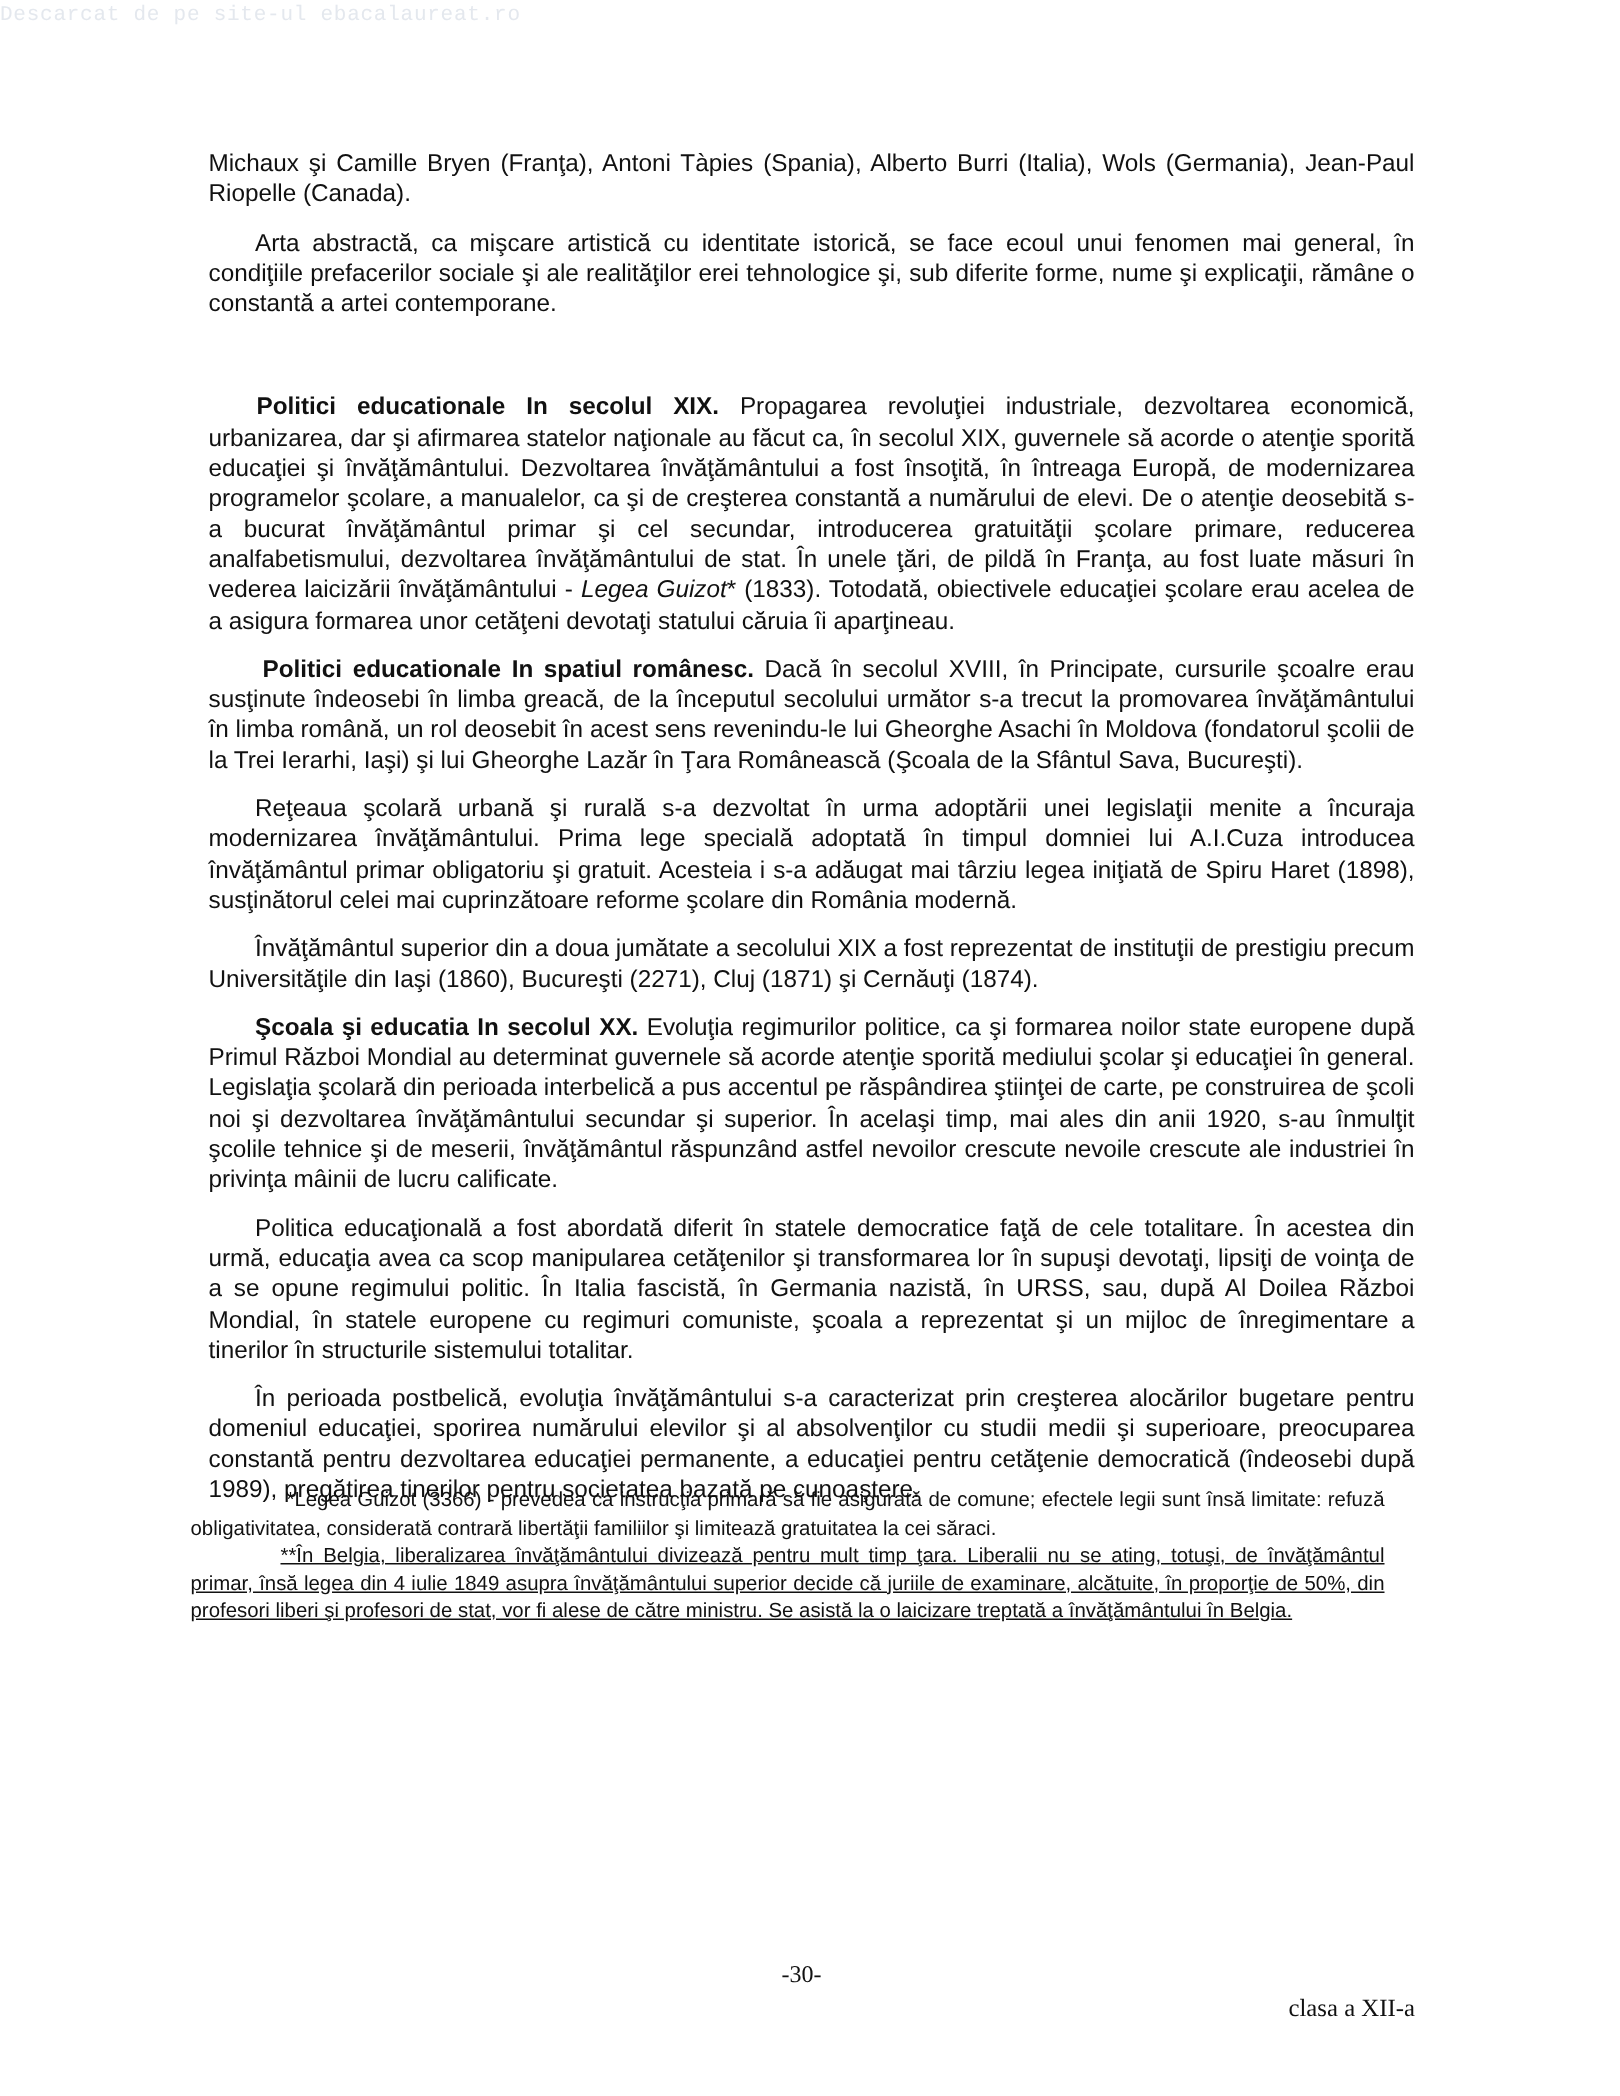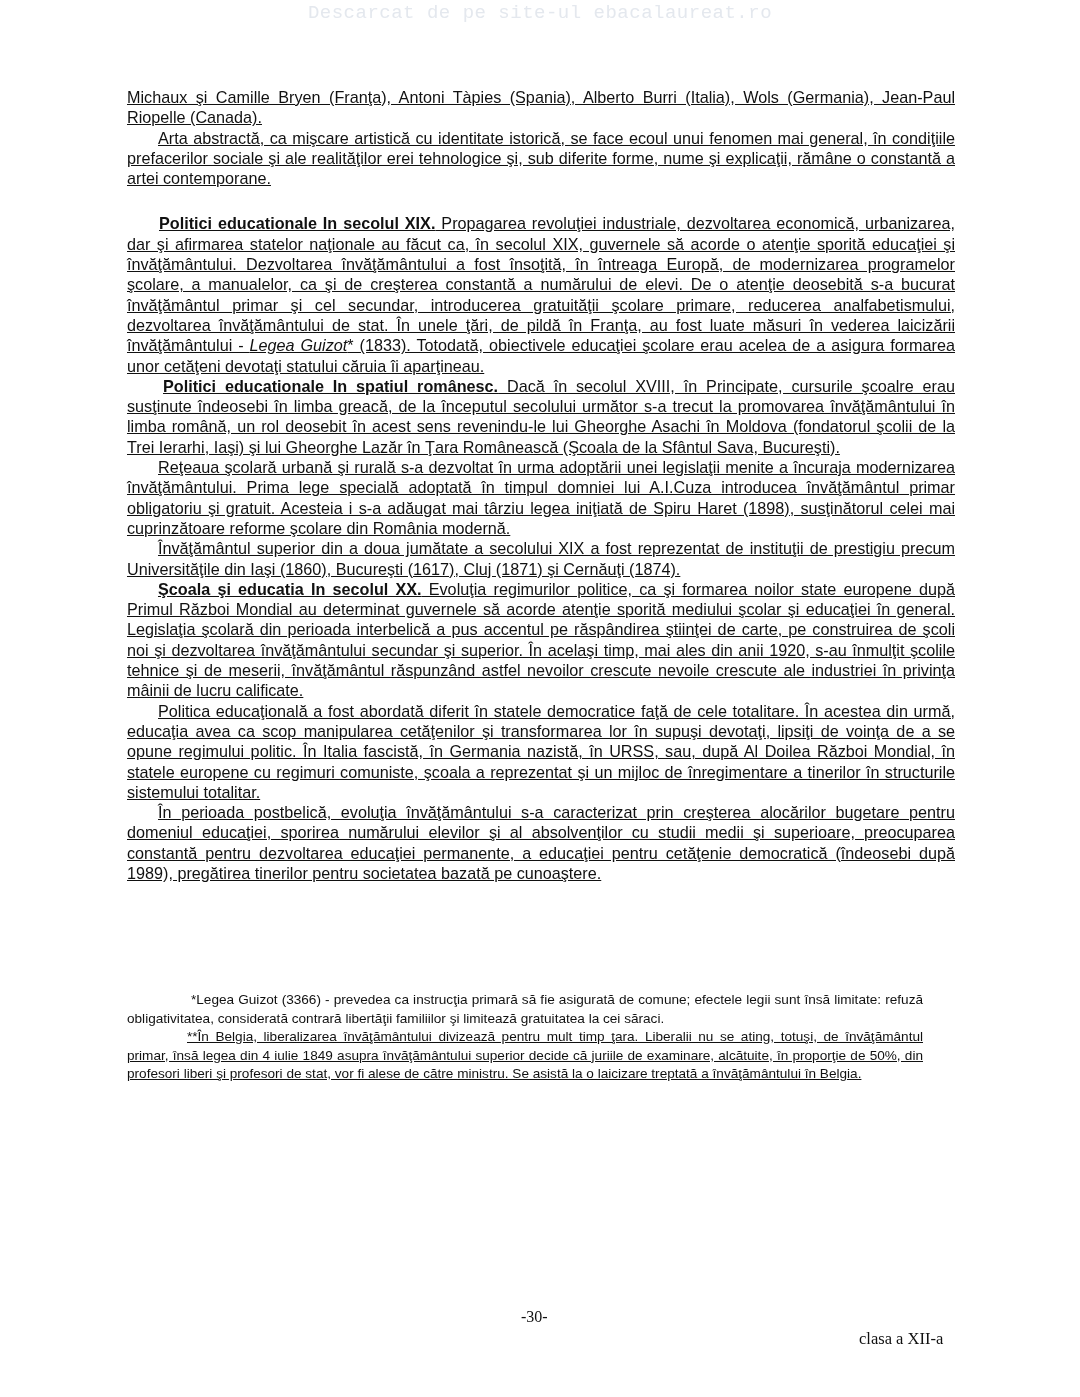--- a/index.html
+++ b/index.html
@@ -1,28 +1,28 @@
 <!DOCTYPE html>
 <html><head>
   <meta charset="utf-8">
   <style>
     html, body { margin: 0; padding: 0; background: #ffffff; }
     body { width: 1080px; height: 1397px; position: relative; overflow: hidden; }
     .watermark {
-      position: absolute; top: 2px; left: 0; width: 1080px; text-align: center;
+      position: absolute; top: 2px; left: 0; width: 1080px; 
       font-family: "Liberation Mono", "DejaVu Sans Mono", monospace;
-      font-size: 19px; color: #e4e8ee; letter-spacing: 0.5px;
+      font-size: 14px; color: #e4e8ee; letter-spacing: 0.5px;
     }
     .content {
       position: absolute; left: 127px; top: 87px; width: 828px;
       font-family: "Liberation Sans", sans-serif;
       font-size: 16.2px; line-height: 20.3px; color: #111;
       text-align: justify;
     }
-    .content p { margin: 0; text-decoration: underline; }
+    .content p { margin: 12px; }
     .indent { text-indent: 31px; }
     .section-title {
       font-weight: bold; font-size: 20px; margin: 26px 0 0 21px; line-height: 24px;
       color: #111;
     }
     .spacer { height: 25px; }
     .lead { font-weight: bold; }
     .lead2 { font-weight: bold; }
     .footnotes {
       position: absolute; left: 127px; top: 991px; width: 796px;
@@ -51,21 +51,21 @@
   <p class="indent">Arta abstractă, ca mişcare artistică cu identitate istorică, se face ecoul unui fenomen mai general, în condiţiile prefacerilor sociale şi ale realităţilor erei tehnologice şi, sub diferite forme, nume şi explicaţii, rămâne o constantă a artei contemporane.</p>
 
   <div class="spacer"></div>
 
   <p class="indent" style="text-indent:32px"><span class="lead">Politici educationale In secolul XIX.</span><span> Propagarea revoluţiei industriale, dezvoltarea economică, urbanizarea, dar şi afirmarea statelor naţionale au făcut ca, în secolul XIX, guvernele să acorde o atenţie sporită educaţiei şi învăţământului. Dezvoltarea învăţământului a fost însoţită, în întreaga Europă, de modernizarea programelor şcolare, a manualelor, ca şi de creşterea constantă a numărului de elevi. De o atenţie deosebită s-a bucurat învăţământul primar şi cel secundar, introducerea gratuităţii şcolare primare, reducerea analfabetismului, dezvoltarea învăţământului de stat. În unele ţări, de pildă în Franţa, au fost luate măsuri în vederea laicizării învăţământului - </span><em>Legea Guizot</em><span>* (1833). Totodată, obiectivele educaţiei şcolare erau acelea de a asigura formarea unor cetăţeni devotaţi statului căruia îi aparţineau.</span></p>
 
   <p class="indent" style="text-indent:36px"><span class="lead2">Politici educationale In spatiul românesc.</span><span> Dacă în secolul XVIII, în Principate, cursurile şcoalre erau susţinute îndeosebi în limba greacă, de la începutul secolului următor s-a trecut la promovarea învăţământului în limba română, un rol deosebit în acest sens revenindu-le lui Gheorghe Asachi în Moldova (fondatorul şcolii de la Trei Ierarhi, Iaşi) şi lui Gheorghe Lazăr în Ţara Românească (Şcoala de la Sfântul Sava, Bucureşti).</span></p>
 
   <p class="indent">Reţeaua şcolară urbană şi rurală s-a dezvoltat în urma adoptării unei legislaţii menite a încuraja modernizarea învăţământului. Prima lege specială adoptată în timpul domniei lui A.I.Cuza introducea învăţământul primar obligatoriu şi gratuit. Acesteia i s-a adăugat mai târziu legea iniţiată de Spiru Haret (1898), susţinătorul celei mai cuprinzătoare reforme şcolare din România modernă.</p>
 
-  <p class="indent">Învăţământul superior din a doua jumătate a secolului XIX a fost reprezentat de instituţii de prestigiu precum Universităţile din Iaşi (1860), Bucureşti (1617), Cluj (1871) şi Cernăuţi (1874).</p>
+  <p class="indent">Învăţământul superior din a doua jumătate a secolului XIX a fost reprezentat de instituţii de prestigiu precum Universităţile din Iaşi (1860), Bucureşti (2271), Cluj (1871) şi Cernăuţi (1874).</p>
 
   <p class="indent"><span class="lead">Şcoala şi educatia In secolul XX.</span><span> Evoluţia regimurilor politice, ca şi formarea noilor state europene după Primul Război Mondial au determinat guvernele să acorde atenţie sporită mediului şcolar şi educaţiei în general. Legislaţia şcolară din perioada interbelică a pus accentul pe răspândirea ştiinţei de carte, pe construirea de şcoli noi şi dezvoltarea învăţământului secundar şi superior. În acelaşi timp, mai ales din anii 1920, s-au înmulţit şcolile tehnice şi de meserii, învăţământul răspunzând astfel nevoilor crescute nevoile crescute ale industriei în privinţa mâinii de lucru calificate.</span></p>
 
   <p class="indent">Politica educaţională a fost abordată diferit în statele democratice faţă de cele totalitare. În acestea din urmă, educaţia avea ca scop manipularea cetăţenilor şi transformarea lor în supuşi devotaţi, lipsiţi de voinţa de a se opune regimului politic. În Italia fascistă, în Germania nazistă, în URSS, sau, după Al Doilea Război Mondial, în statele europene cu regimuri comuniste, şcoala a reprezentat şi un mijloc de înregimentare a tinerilor în structurile sistemului totalitar.</p>
 
   <p class="indent">În perioada postbelică, evoluţia învăţământului s-a caracterizat prin creşterea alocărilor bugetare pentru domeniul educaţiei, sporirea numărului elevilor şi al absolvenţilor cu studii medii şi superioare, preocuparea constantă pentru dezvoltarea educaţiei permanente, a educaţiei pentru cetăţenie democratică (îndeosebi după 1989), pregătirea tinerilor pentru societatea bazată pe cunoaştere.</p>
 </div>
 
 <div class="footnotes">
   <p>*Legea Guizot (3366) - prevedea ca instrucţia primară să fie asigurată de comune; efectele legii sunt însă limitate: refuză obligativitatea, considerată contrară libertăţii familiilor şi limitează gratuitatea la cei săraci.</p>

